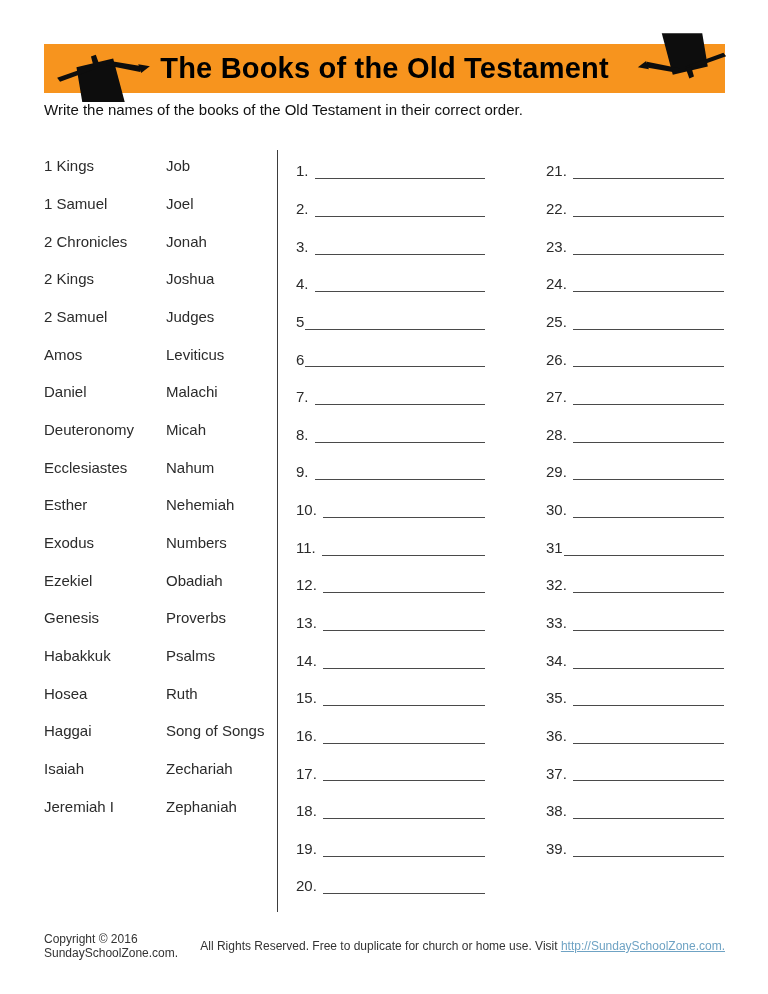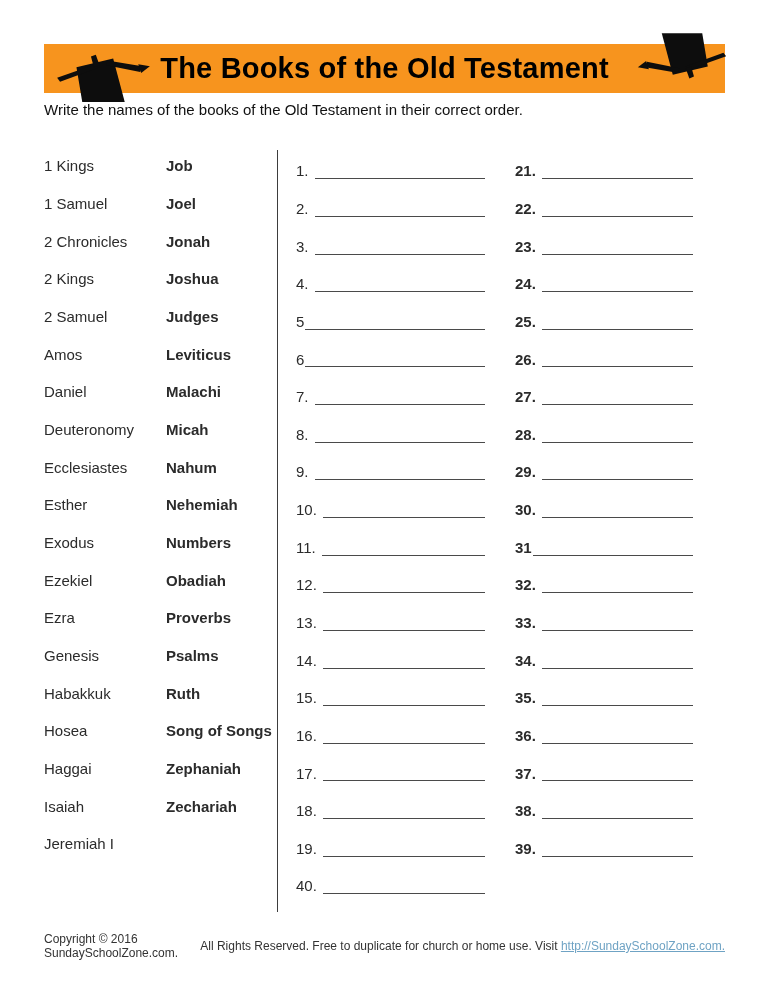--- a/index.html
+++ b/index.html
@@ -28,36 +28,36 @@
 
   
   .instruction {
     position:absolute; left:44px; top:101px;
     font-size:15px; color:#111111;text-align:right;
   }
 
   
   .book-col { position:absolute; display:flex; flex-direction:column; }
   .book-col-1 { left:44px;  top:147px; width:122px; }
-  .book-col-2 { left:166px; top:147px; width:112px;font-weight:bold; }
+  .book-col-2 { left:166px; top:147px; width:112px; }
   .book-item {
     height:37.68px; display:flex; align-items:center;
     font-size:15px; color:#2b2b2b; white-space:nowrap;
   }
 
   
   .divider {
     position:absolute; left:277px; top:150px; height:762px; width:0;
     border-left:1.5px solid #3d3d3d;
   }
 
   
   .blank-col { position:absolute; display:flex; flex-direction:column; }
   .blank-col-1 { left:296px; top:152px; width:189px; }
-  .blank-col-2 { left:515px; top:152px; width:178px;font-weight:bold; }
+  .blank-col-2 { left:546px; top:152px; width:178px; }
   .blank-row {
     height:37.65px; display:flex; align-items:center;
   }
   .blank-num {
     font-size:15px; color:#2b2b2b; margin-right:6px; white-space:pre;
   }
   .blank-row.no-dot .blank-num { margin-right:1px; }
   .answer-line {
     flex:1 1 auto; height:1.05em;
     border-bottom:1.5px solid #4a4a4a;
@@ -121,21 +121,20 @@
       <div class="book-item">Deuteronomy</div>
 
       <div class="book-item">Ecclesiastes</div>
 
       <div class="book-item">Esther</div>
 
       <div class="book-item">Exodus</div>
 
       <div class="book-item">Ezekiel</div>
 
-      <div class="book-item">Ezra</div>
 
       <div class="book-item">Genesis</div>
 
       <div class="book-item">Habakkuk</div>
 
       <div class="book-item">Hosea</div>
 
       <div class="book-item">Haggai</div>
 
       <div class="book-item">Isaiah</div>
@@ -170,23 +169,23 @@
       <div class="book-item">Obadiah</div>
 
       <div class="book-item">Proverbs</div>
 
       <div class="book-item">Psalms</div>
 
       <div class="book-item">Ruth</div>
 
       <div class="book-item">Song of Songs</div>
 
+      <div class="book-item">Zechariah</div>
+
       <div class="book-item">Zephaniah</div>
-
-      <div class="book-item">Zechariah</div>
     </div>
 
   <div class="divider"></div>
 
   <div class="blank-col blank-col-1">
 
       <div class="blank-row">
         <span class="blank-num">1.</span>
         <span class="answer-line"></span>
       </div>
@@ -275,21 +274,21 @@
         <span class="blank-num">18.</span>
         <span class="answer-line"></span>
       </div>
 
       <div class="blank-row">
         <span class="blank-num">19.</span>
         <span class="answer-line"></span>
       </div>
 
       <div class="blank-row">
-        <span class="blank-num">40.</span>
+        <span class="blank-num">20.</span>
         <span class="answer-line"></span>
       </div>
     </div>
   <div class="blank-col blank-col-2">
 
       <div class="blank-row">
         <span class="blank-num">21.</span>
         <span class="answer-line"></span>
       </div>
 

